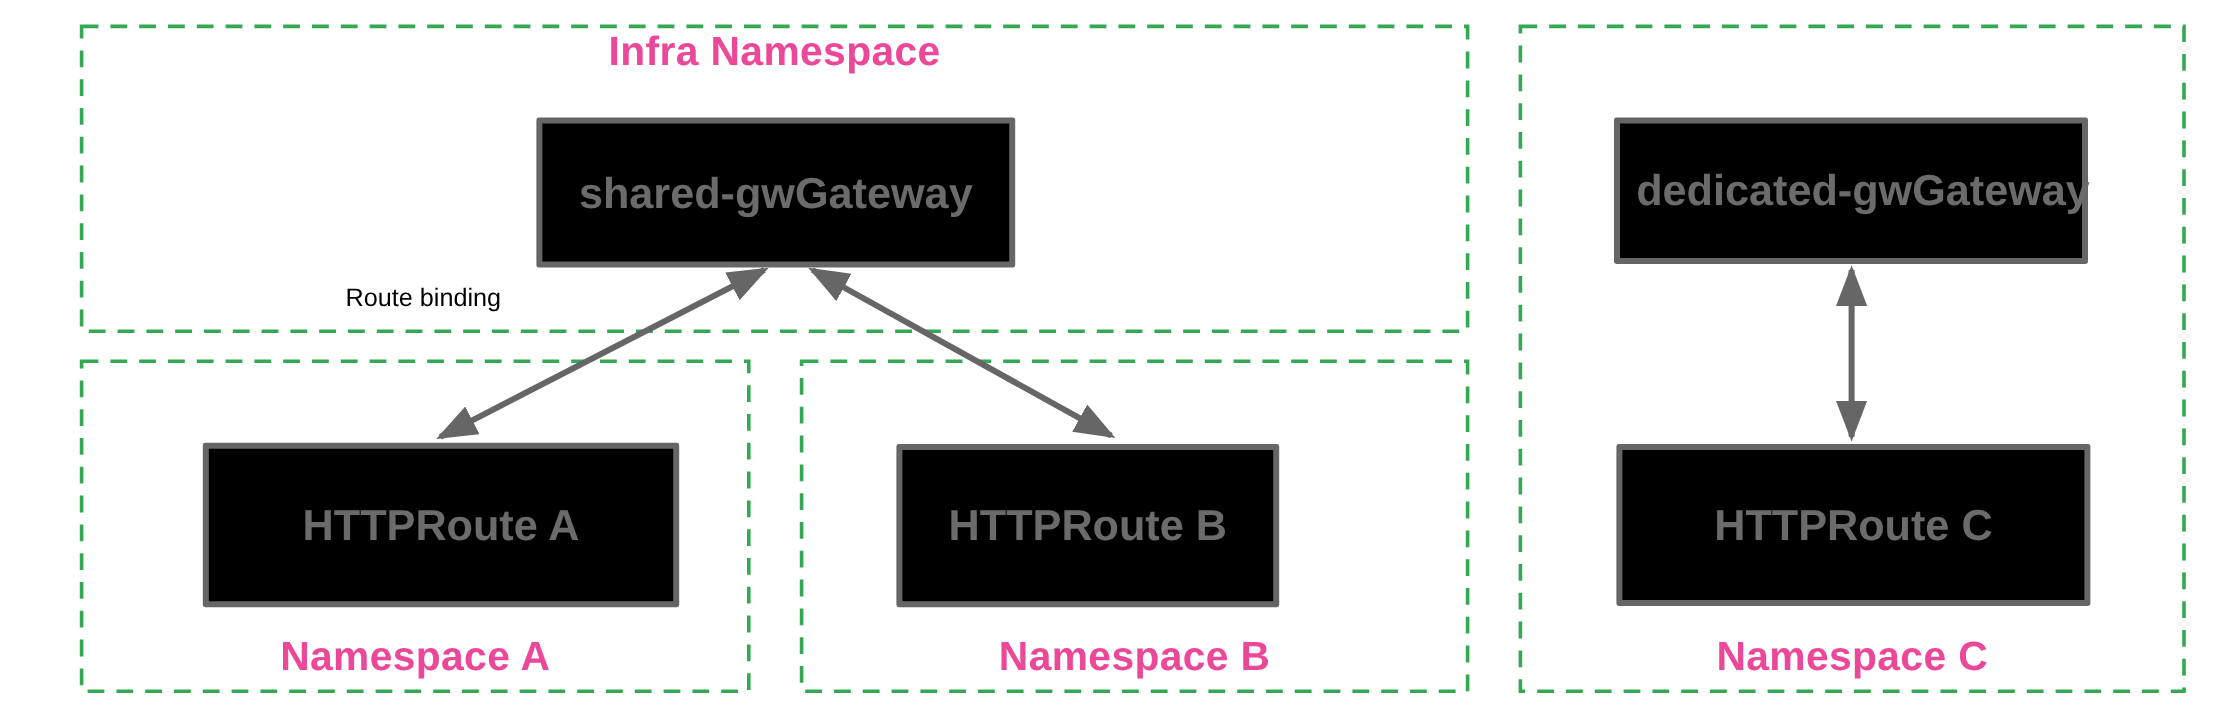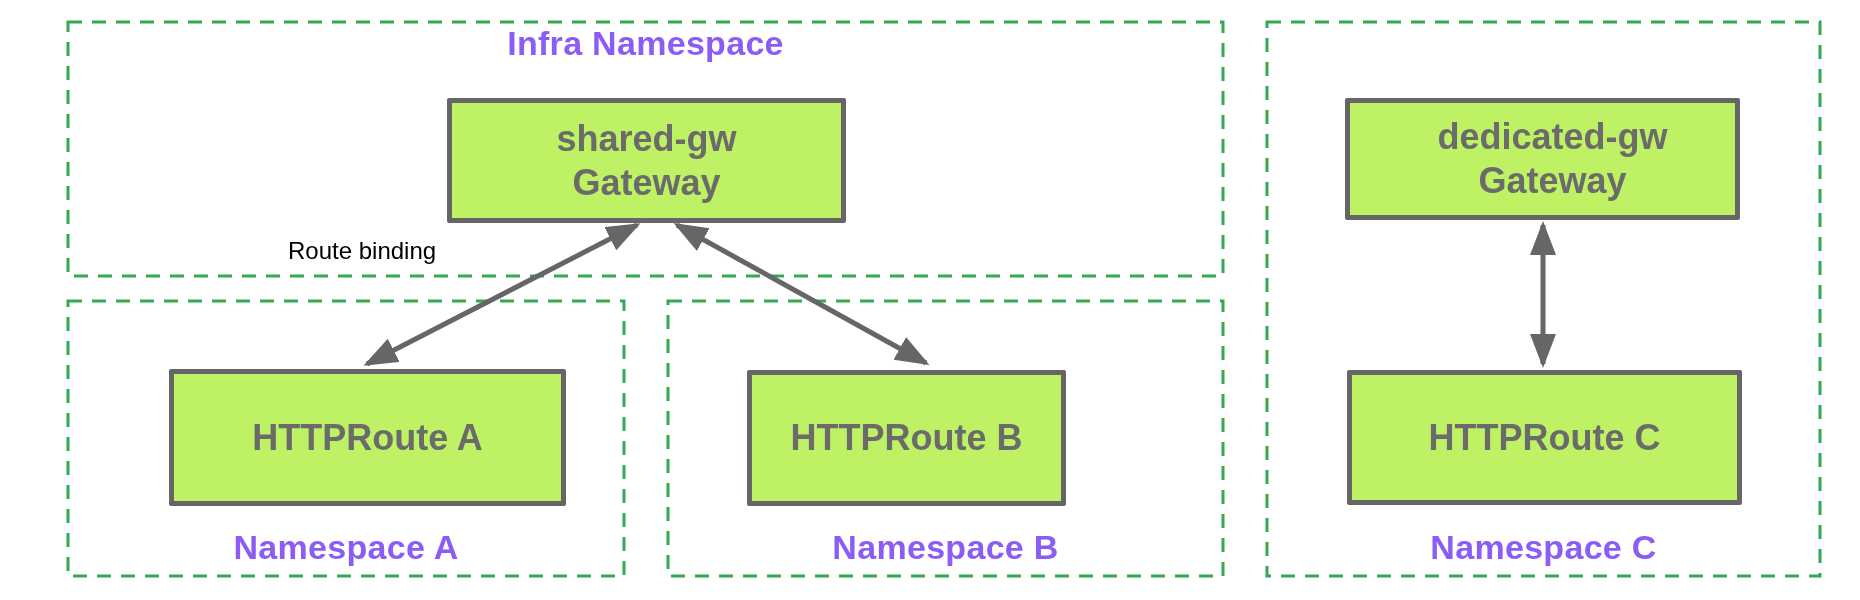--- a/index.html
+++ b/index.html
@@ -20,32 +20,32 @@
   .layer {
     position: absolute;
     left: 0; top: 0;
     width: 1860px; height: 600px;
   }
   .ns-label {
     position: absolute;
     text-align: center;
     font-weight: bold;
     font-size: 34px;
-    color: #8b5cf6;
+    color: #ec4899;
     letter-spacing: 0.3px;
     white-space: nowrap;
   }
   .node {
     position: absolute;
     box-sizing: border-box;
-    background: #bef264;
+    background: #000000;
     border: 5px solid #666666;
     border-radius: 2px;
     display: flex;
-    flex-direction: column;
+    flex-direction: row;
     align-items: center;
     justify-content: center;
     color: #6B6B6B;
     font-weight: bold;
     font-size: 36px;
     line-height: 1.22;
     text-align: center;
     white-space: nowrap;
   }
   .node-shared-gw   { left: 447px;  top: 98px;  width: 399px; height: 125px; }
@@ -56,21 +56,21 @@
 
   .lbl-infra { left: 68px;   top: 24px;  width: 1155px; }
   .lbl-ns-a  { left: 68px;   top: 528px; width: 556px; }
   .lbl-ns-b  { left: 668px;  top: 528px; width: 555px; }
   .lbl-ns-c  { left: 1267px; top: 528px; width: 553px; }
 
   .edge-annotation {
     position: absolute;
     left: 288px;
     top: 237px;
-    font-size: 24px;
+    font-size: 21px;
     font-weight: 400;
     color: #000000;
     white-space: nowrap;
   }
 </style>
 </head>
 <body>
 
 <div class="canvas">
 

